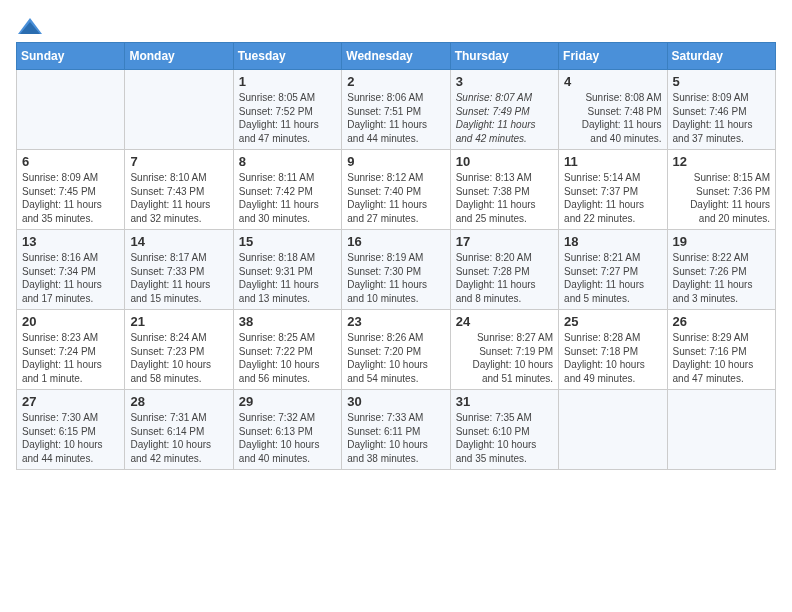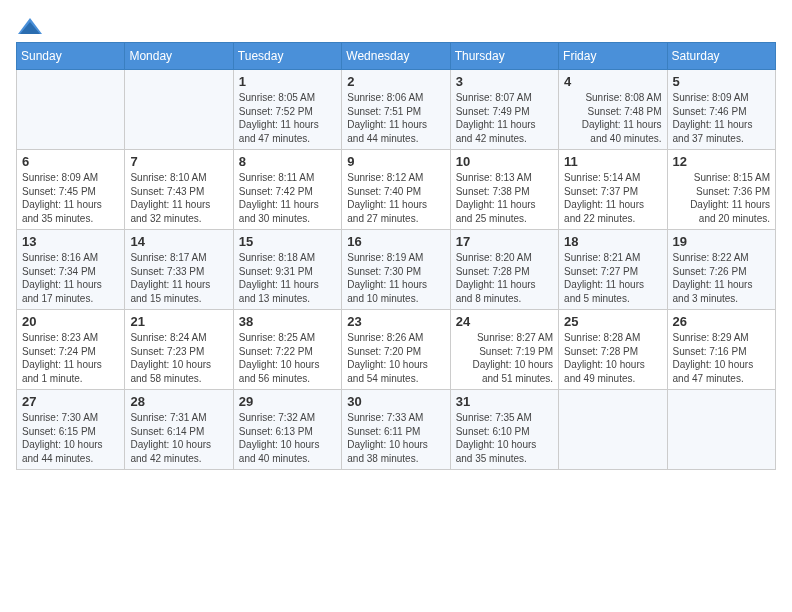--- a/index.html
+++ b/index.html
@@ -49,21 +49,21 @@
     }
     table {
       width: 100%;
       border-collapse: collapse;
       table-layout: fixed;
     }
     thead tr th {
       background-color: #4a90d9;
       color: #fff;
       font-size: 12px;
-      font-weight: normal;
+      font-weight: bold;
       padding: 6px 4px;
       text-align: left;
       border: 1px solid #3a7fc0;
     }
     tbody tr td {
       border: 1px solid #ccc;
       vertical-align: top;
       padding: 4px 5px;
       font-size: 10px;
       color: #333;
@@ -133,21 +133,21 @@
 Daylight: 11 hours and 47 minutes.</div>
         </td>
         <td>
           <span class="day-number">2</span>
           <div class="day-info" style="white-space: pre-line;">Sunrise: 8:06 AM
 Sunset: 7:51 PM
 Daylight: 11 hours and 44 minutes.</div>
         </td>
         <td>
           <span class="day-number">3</span>
-          <div class="day-info" style="white-space: pre-line;">Sunrise: 8:07 AM
+          <div class="day-info" style="white-space: pre-line; font-style: italic;">Sunrise: 8:07 AM
 Sunset: 7:49 PM
 Daylight: 11 hours and 42 minutes.</div>
         </td>
         <td>
           <span class="day-number">4</span>
           <div class="day-info" style="white-space: pre-line; text-align: right;">Sunrise: 8:08 AM
 Sunset: 7:48 PM
 Daylight: 11 hours and 40 minutes.</div>
         </td>
         <td>
@@ -272,21 +272,21 @@
         </td>
         <td>
           <span class="day-number">24</span>
           <div class="day-info" style="white-space: pre-line; text-align: right;">Sunrise: 8:27 AM
 Sunset: 7:19 PM
 Daylight: 10 hours and 51 minutes.</div>
         </td>
         <td>
           <span class="day-number">25</span>
           <div class="day-info" style="white-space: pre-line;">Sunrise: 8:28 AM
-Sunset: 7:28 PM
+Sunset: 7:18 PM
 Daylight: 10 hours and 49 minutes.</div>
         </td>
         <td>
           <span class="day-number">26</span>
           <div class="day-info" style="white-space: pre-line;">Sunrise: 8:29 AM
 Sunset: 7:16 PM
 Daylight: 10 hours and 47 minutes.</div>
         </td>
       </tr>
       <tr>

